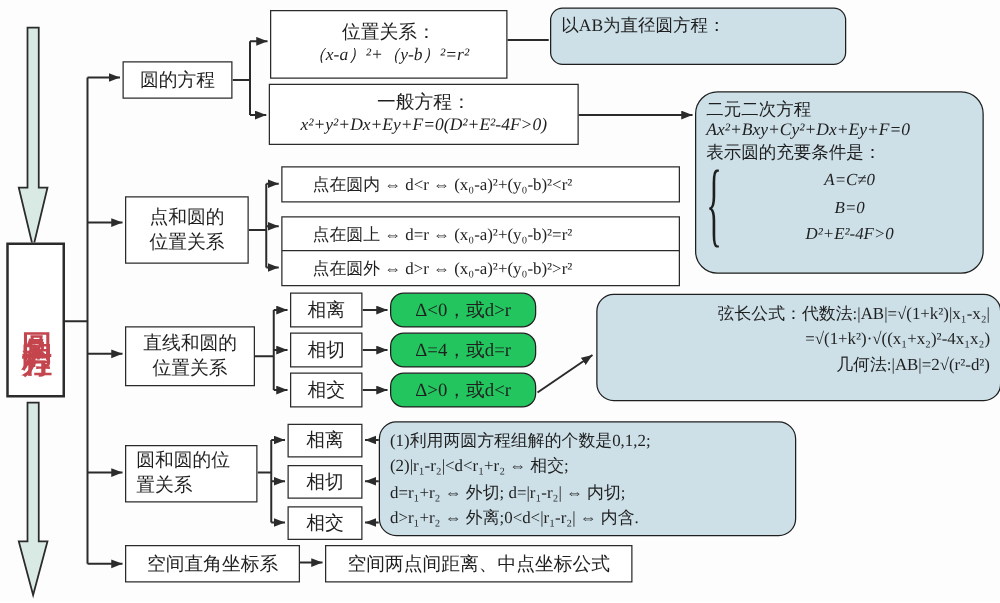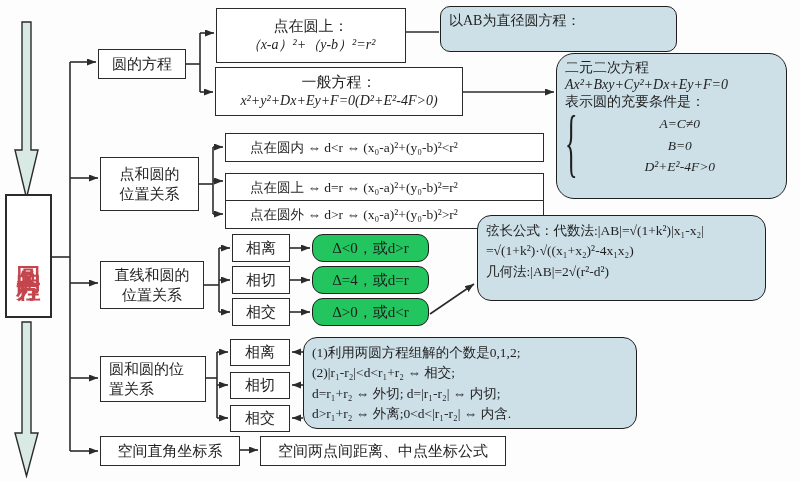--- a/index.html
+++ b/index.html
@@ -113,34 +113,34 @@
 
   <div class="wbox root" style="left:5px;top:194px;width:47px;height:124px;">
     <span class="vtext">圆的方程</span>
   </div>
 
   <div class="wbox t15" style="left:98px;top:49px;width:88px;height:30px;">
     <span>圆的方程</span>
   </div>
 
   <div class="wbox stack" style="left:216px;top:8px;width:190px;height:55px;">
-    <span class="t15">点在圆上：</span>
+    <span class="t15">位置关系：</span>
     <span class="math">（x-a）²+（y-b）²=r²</span>
   </div>
 
   <div class="wbox stack" style="left:215px;top:67px;width:248px;height:49px;">
     <span class="t15">一般方程：</span>
     <span class="math">x²+y²+Dx+Ey+F=0(D²+E²-4F&gt;0)</span>
   </div>
 
   <div class="cbox" style="left:440px;top:6px;width:237px;height:46px;border-radius:10px;">
     <div class="t14">以AB为直径圆方程：</div>
   </div>
 
-  <div class="cbox" style="left:556px;top:53px;width:231px;height:146px;border-radius:18px;">
+  <div class="cbox" style="left:556px;top:73px;width:231px;height:146px;border-radius:18px;">
     <div class="t14">二元二次方程</div>
     <div class="math">Ax²+Bxy+Cy²+Dx+Ey+F=0</div>
     <div class="t14">表示圆的充要条件是：</div>
     <div class="braceRow">
       <span class="brace">{</span>
       <span class="condCol">
         <span>A=C≠0</span>
         <span>B=0</span>
         <span>D²+E²-4F&gt;0</span>
       </span>
@@ -180,21 +180,21 @@
   <div class="pill" style="left:312px;top:234px;width:117px;height:28px;">
     <span>Δ&lt;0，或d&gt;r</span>
   </div>
   <div class="pill" style="left:312px;top:266px;width:117px;height:28px;">
     <span>Δ=4，或d=r</span>
   </div>
   <div class="pill" style="left:312px;top:298px;width:117px;height:28px;">
     <span>Δ&gt;0，或d&lt;r</span>
   </div>
 
-  <div class="cbox clines" style="left:477px;top:215px;width:289px;height:86px;">
+  <div class="cbox clines" style="left:477px;top:235px;width:324px;height:86px;text-align:right;">
     <div>弦长公式：代数法:|AB|=√(1+k²)|x₁-x₂|</div>
     <div>=√(1+k²)·√((x₁+x₂)²-4x₁x₂)</div>
     <div>几何法:|AB|=2√(r²-d²)</div>
   </div>
 
   <div class="wbox twoLine" style="left:100px;top:356px;width:106px;height:46px;align-items:flex-start;padding-left:8px;text-align:left;">
     <span>圆和圆的位</span>
     <span>置关系</span>
   </div>
 

